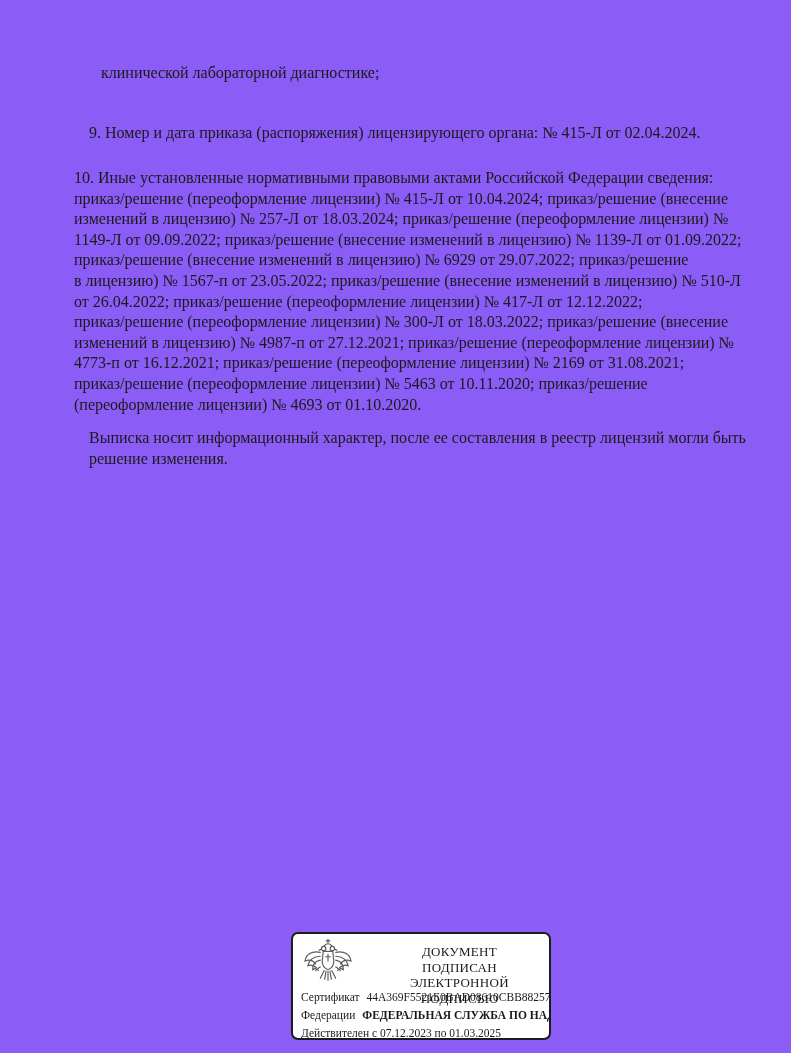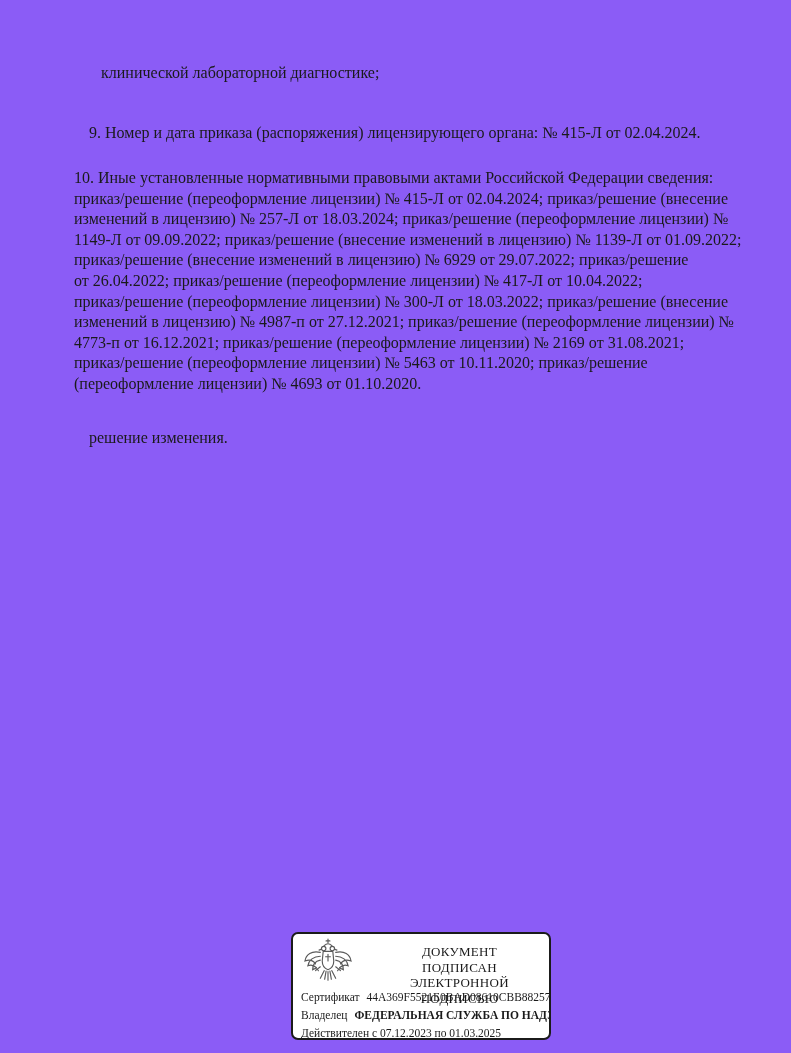--- a/index.html
+++ b/index.html
@@ -44,33 +44,35 @@
   <div class="para" id="intro">
       <div class="docline">клинической лабораторной диагностике;</div>
     </div>
 
   <div class="para" id="item9">
     <div class="docline">9. Номер и дата приказа (распоряжения) лицензирующего органа: № 415-Л от 02.04.2024.</div>
   </div>
 
   <div class="para" id="item10">
       <div class="docline">10. Иные установленные нормативными правовыми актами Российской Федерации сведения:</div>
-      <div class="docline">приказ/решение (переоформление лицензии) № 415-Л от 02.04.2024; приказ/решение (внесение</div>
+      <div class="docline">приказ/решение (переоформление лицензии) № 415-Л от 10.04.2024; приказ/решение (внесение</div>
       <div class="docline">изменений в лицензию) № 257-Л от 18.03.2024; приказ/решение (переоформление лицензии) №</div>
       <div class="docline">1149-Л от 09.09.2022; приказ/решение (внесение изменений в лицензию) № 1139-Л от 01.09.2022;</div>
       <div class="docline">приказ/решение (внесение изменений в лицензию) № 6929 от 29.07.2022; приказ/решение</div>
-      <div class="docline">от 26.04.2022; приказ/решение (переоформление лицензии) № 417-Л от 10.04.2022;</div>
+      <div class="docline">в лицензию) № 1567-п от 23.05.2022; приказ/решение (внесение изменений в лицензию) № 510-Л</div>
+      <div class="docline">от 26.04.2022; приказ/решение (переоформление лицензии) № 417-Л от 12.12.2022;</div>
       <div class="docline">приказ/решение (переоформление лицензии) № 300-Л от 18.03.2022; приказ/решение (внесение</div>
       <div class="docline">изменений в лицензию) № 4987-п от 27.12.2021; приказ/решение (переоформление лицензии) №</div>
       <div class="docline">4773-п от 16.12.2021; приказ/решение (переоформление лицензии) № 2169 от 31.08.2021;</div>
       <div class="docline">приказ/решение (переоформление лицензии) № 5463 от 10.11.2020; приказ/решение</div>
       <div class="docline">(переоформление лицензии) № 4693 от 01.10.2020.</div>
     </div>
 
   <div class="para" id="note">
+      <div class="docline">Выписка носит информационный характер, после ее составления в реестр лицензий могли быть</div>
       <div class="docline">решение изменения.</div>
     </div>
 
   <div class="stamp">
     <div class="stamp-head">
       <span class="emblem">
         <svg viewBox="0 0 52 50" width="50" height="48" aria-hidden="true">
           <g fill="none" stroke="#5a5a5a" stroke-width="1.2" stroke-linecap="round">
             <path d="M26 1 v4 M24 3 h4"></path>
             <path d="M22 8 q4 -4 8 0"></path>
@@ -93,19 +95,19 @@
       <div class="stamp-title">
         <div>ДОКУМЕНТ ПОДПИСАН</div>
         <div>ЭЛЕКТРОННОЙ ПОДПИСЬЮ</div>
       </div>
     </div>
     <div class="stamp-lines">
       <div class="sline">
         <span class="lbl">Сертификат</span><span>44A369F5521E0BAD08610CBB88257ED3</span>
       </div>
       <div class="sline">
-        <span class="lbl">Владелец</span><span class="val-bold">ФЕДЕРАЛЬНАЯ СЛУЖБА ПО НАДЗОРУ В СФ</span>
+        <span class="lbl">Федерации</span><span class="val-bold">ФЕДЕРАЛЬНАЯ СЛУЖБА ПО НАДЗОРУ В СФ</span>
       </div>
       <div class="sline">Действителен с 07.12.2023 по 01.03.2025</div>
     </div>
   </div>
 
 </div>
 
 </body></html>

